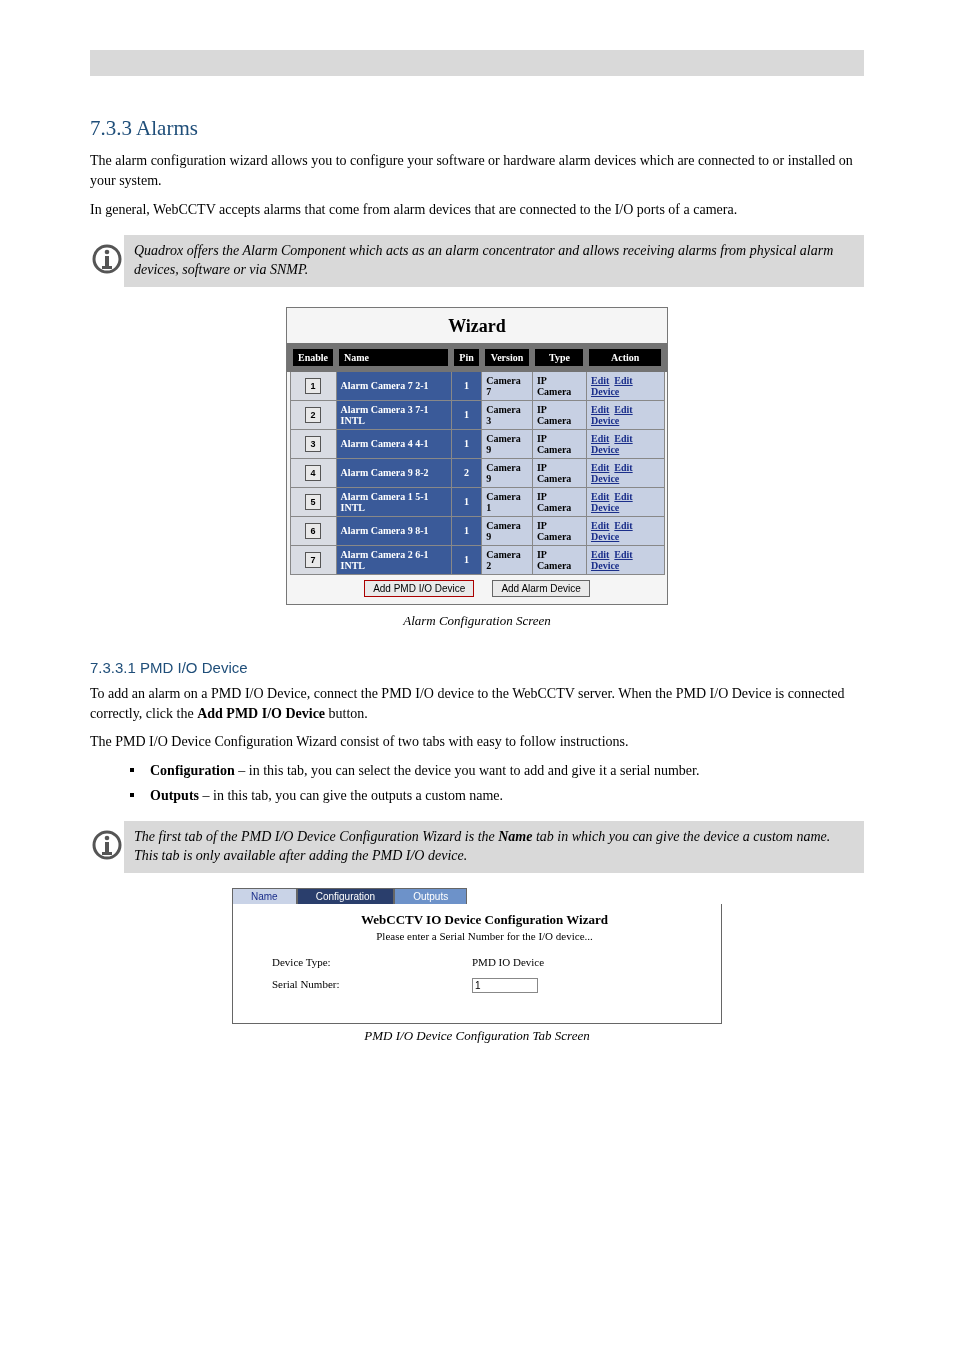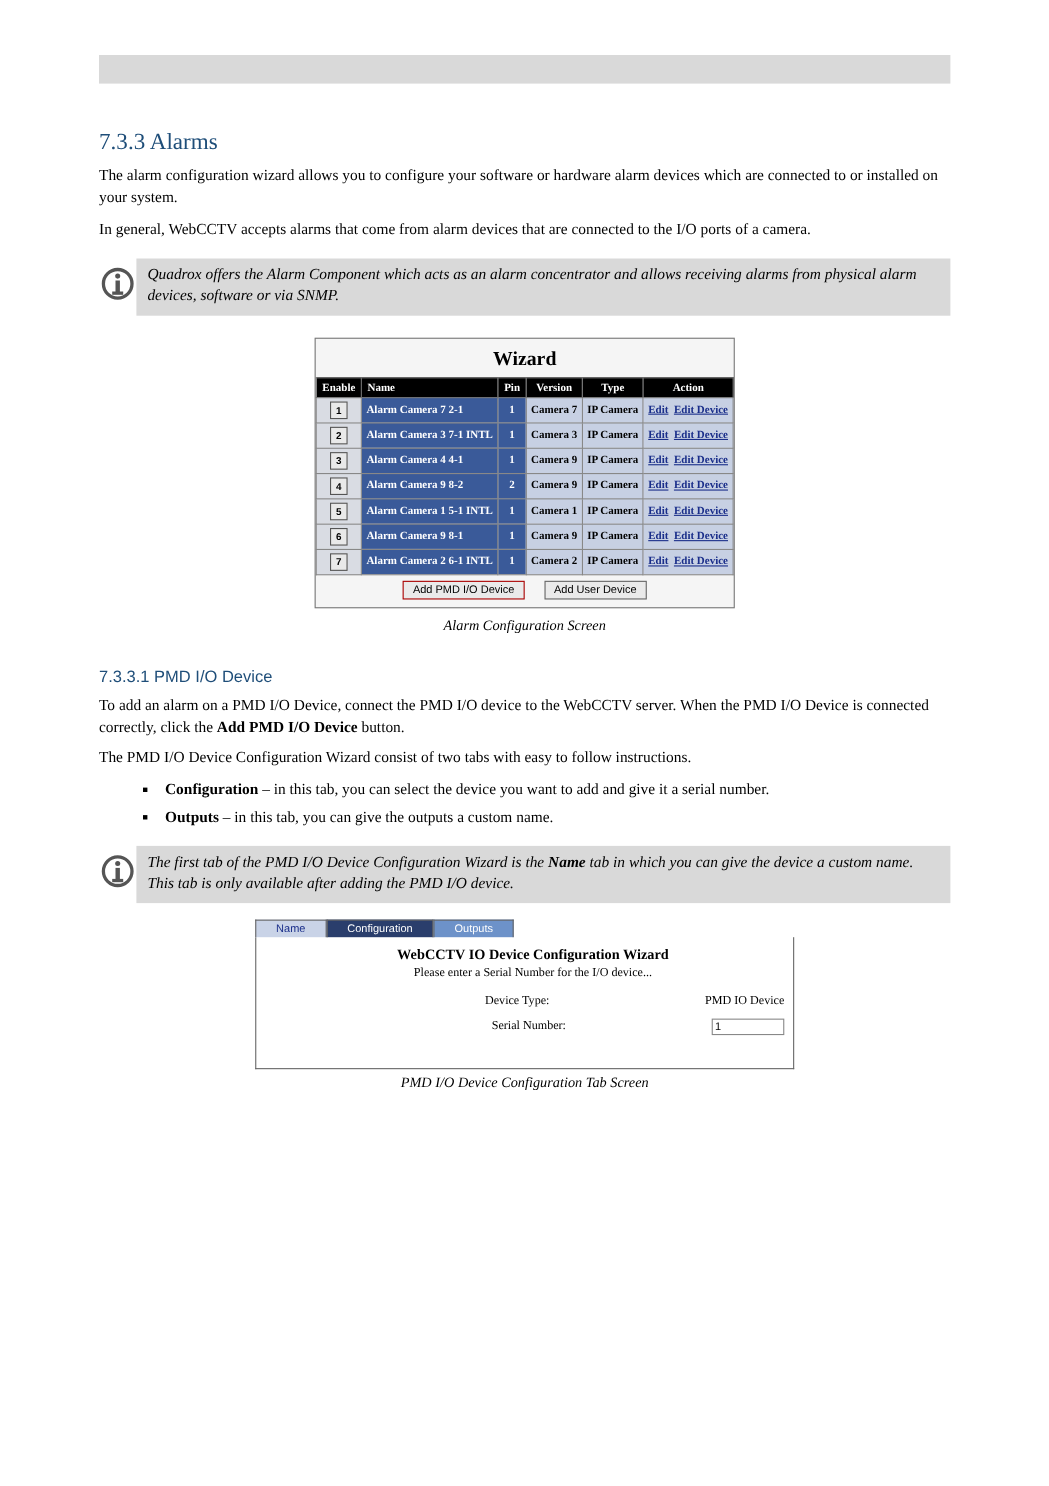--- a/index.html
+++ b/index.html
@@ -68,21 +68,21 @@
   table.alarms-table {
     border-collapse: collapse;
     width: 100%;
   }
   table.alarms-table th {
     background: #000;
     color: #fff;
     font-weight: bold;
     font-size: 10px;
     padding: 3px 5px;
-    border: 1px solid #737373;
+    border: 6px solid #737373;
     text-align: center;
     font-family:"Times New Roman",serif;
   }
   table.alarms-table td {
     padding: 3px 4px;
     border: 1px solid #888;
     font-family:"Times New Roman",serif;
     font-weight:bold;
   }
   td.enable-cell { text-align:center; background:#d9dce3;}
@@ -188,24 +188,23 @@
     padding:4px 0 2px 0;
   }
   .wizard-sub {
     text-align:center;
     font-family:"Times New Roman", serif;
     font-size:11px;
     margin-bottom:14px;
   }
   .wizard-row {
     display:flex;
-    margin:10px 0;
+    margin:10px 16px;
     font-family:"Times New Roman", serif;
     font-size:11px;
-    justify-content:flex-end;
   }
   .wizard-row .lbl { width:200px;}
   .wizard-row .val { }
   .wizard-row input {
     font-size:10px;
     width:60px;
     border:1px solid #888;
     padding:1px 2px;
   }
 
@@ -311,21 +310,21 @@
             <td class="name-cell">Alarm Camera 2 6-1 INTL</td>
             <td class="pin-cell">1</td>
             <td class="device-cell">Camera 2</td>
             <td class="type-cell">IP Camera</td>
             <td class="action-cell"><a>Edit</a> &nbsp;<a>Edit Device</a></td>
           </tr>
         </tbody>
     </table>
     <div class="alarms-btns">
       <span class="pbtn red">Add PMD I/O Device</span>
-      <span class="pbtn">Add User Device</span>
+      <span class="pbtn">Add Alarm Device</span>
     </div>
   </div>
   <div class="caption">Alarm Configuration Screen</div>
 
   <div class="sub-heading">7.3.3.1 PMD I/O Device</div>
   <p class="body-text">To add an alarm on a PMD I/O Device, connect the PMD I/O device to the WebCCTV server. When the PMD I/O Device is connected correctly, click the <b>Add PMD I/O Device</b> button.</p>
   <p class="body-text">The PMD I/O Device Configuration Wizard consist of two tabs with easy to follow instructions.</p>
 
   <ul class="bullets">
     <li><b>Configuration</b> – in this tab, you can select the device you want to add and give it a serial number.</li>

